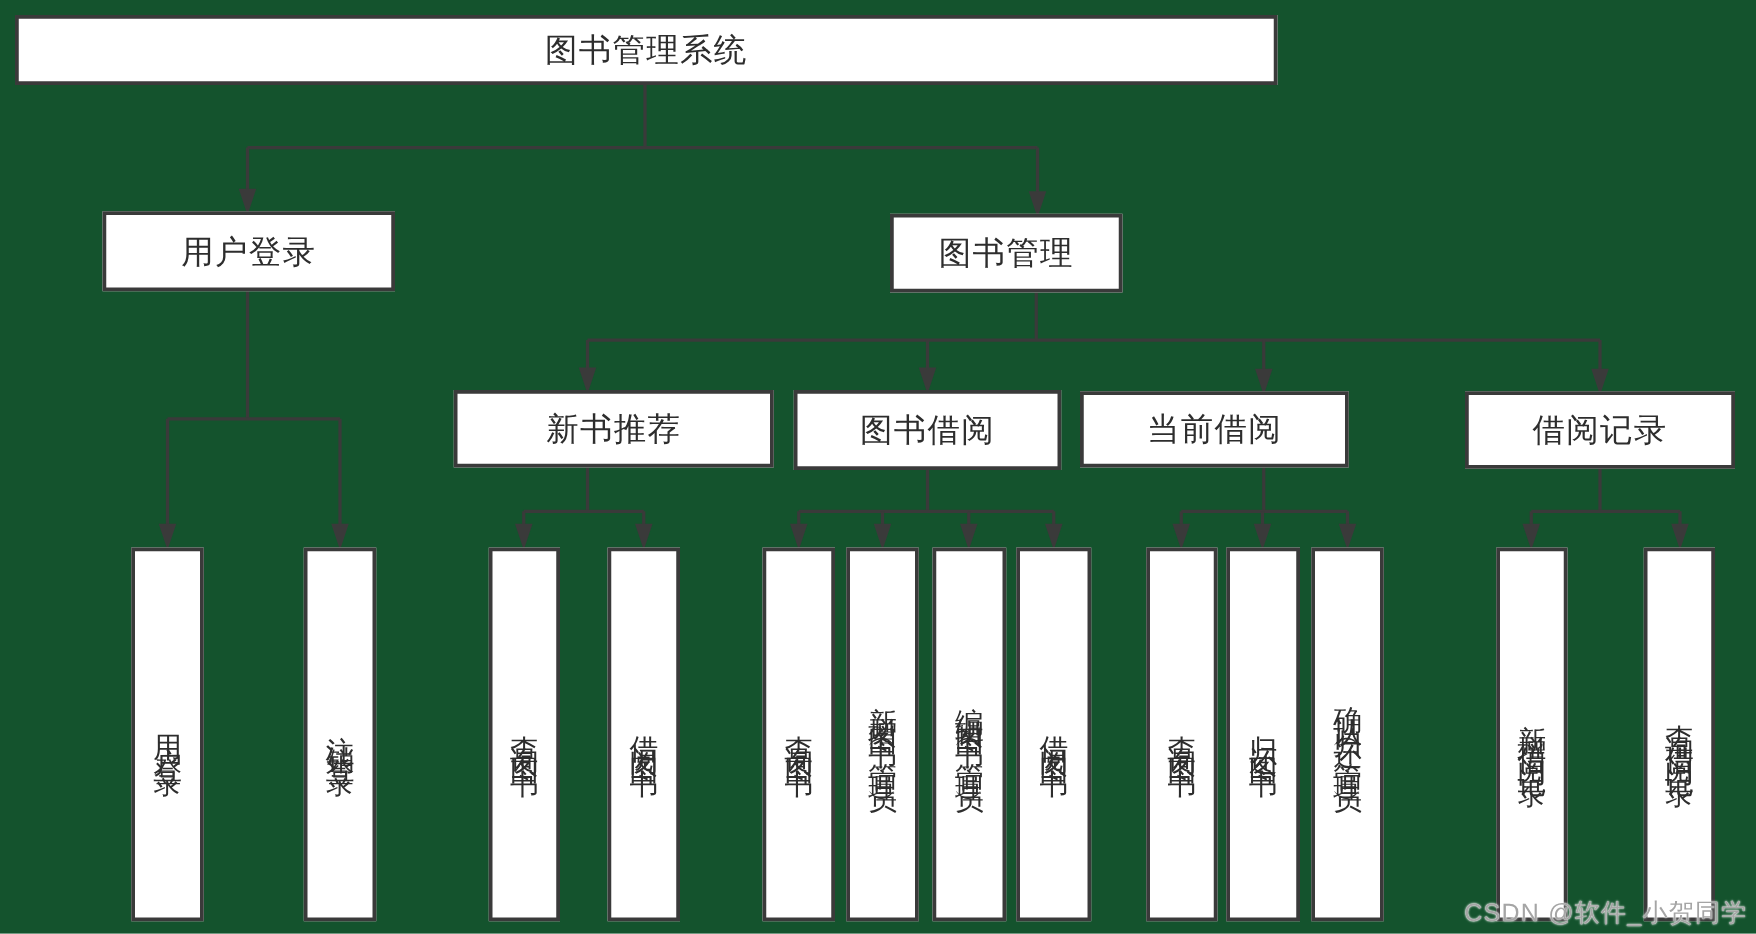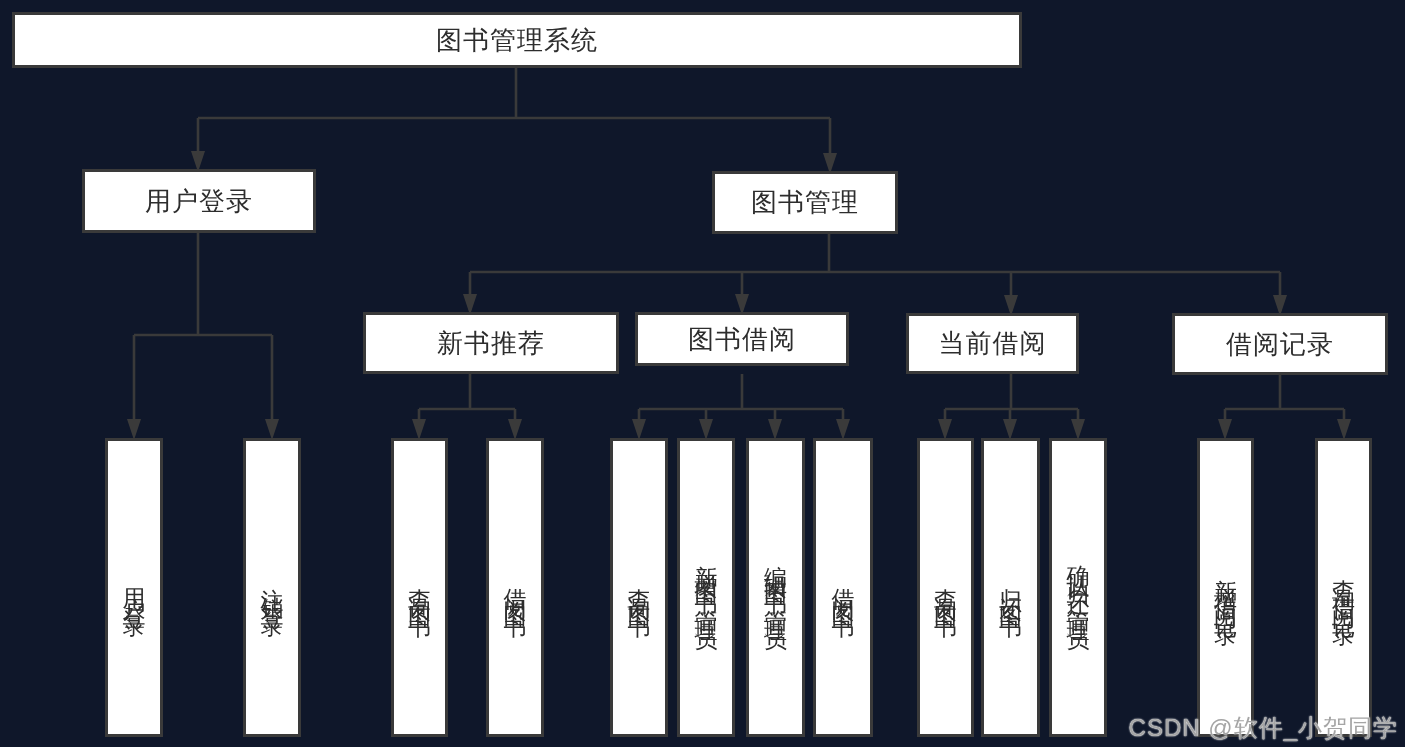--- a/index.html
+++ b/index.html
@@ -1,20 +1,20 @@
 <!DOCTYPE html>
 <html><head>
 <meta charset="utf-8">
 <style>
   html, body { margin: 0; padding: 0; background: #ffffff; }
   .canvas {
     position: relative;
     width: 1405px;
     height: 747px;
-    background: #0f172a;
+    background: #14532d;
     font-family: "Liberation Sans", "DejaVu Sans", sans-serif;
     overflow: hidden;
   }
   svg.connectors {
     position: absolute;
     left: 0; top: 0;
     width: 1405px; height: 747px;
   }
   svg.connectors path {
     stroke: #3a3a3a;
@@ -41,21 +41,21 @@
     writing-mode: vertical-rl;
     text-orientation: mixed;
     letter-spacing: 9px;
     line-height: 1;
     white-space: nowrap;
   }
   .watermark {
     position: absolute;
     right: 7px;
     bottom: 3px;
-    font-size: 24px;
+    font-size: 20px;
     color: #a5a5a5;
     letter-spacing: 1px;
     z-index: 5;
     text-shadow: 0 0 2px #ffffff, 0 0 1px #ffffff;
   }
 </style>
 </head>
 <body>
 
 <div class="canvas">
@@ -128,22 +128,22 @@
         <polygon points="1337,419 1351,419 1344,440"></polygon>
     </g>
   </svg>
 
   <div class="box hbox" style="left:12px;top:12px;width:1010px;height:56px">图书管理系统</div>
 
   <div class="box hbox" style="left:82px;top:169px;width:234px;height:64px">用户登录</div>
   <div class="box hbox" style="left:712px;top:171px;width:186px;height:63px">图书管理</div>
 
   <div class="box hbox" style="left:363px;top:312px;width:256px;height:62px">新书推荐</div>
-  <div class="box hbox" style="left:635px;top:312px;width:214px;height:54px">图书借阅</div>
-  <div class="box hbox" style="left:906px;top:313px;width:173px;height:61px">当前借阅</div>
+  <div class="box hbox" style="left:635px;top:312px;width:214px;height:64px">图书借阅</div>
+  <div class="box hbox" style="left:864px;top:313px;width:215px;height:61px">当前借阅</div>
   <div class="box hbox" style="left:1172px;top:313px;width:216px;height:62px">借阅记录</div>
 
   <div class="box leaf" style="left:105px;top:438px;width:58px;height:299px">
     <span class="vtext">用户登录</span>
   </div>
   <div class="box leaf" style="left:243px;top:438px;width:58px;height:299px">
     <span class="vtext">注销登录</span>
   </div>
 
   <div class="box leaf" style="left:391px;top:438px;width:57px;height:299px">

